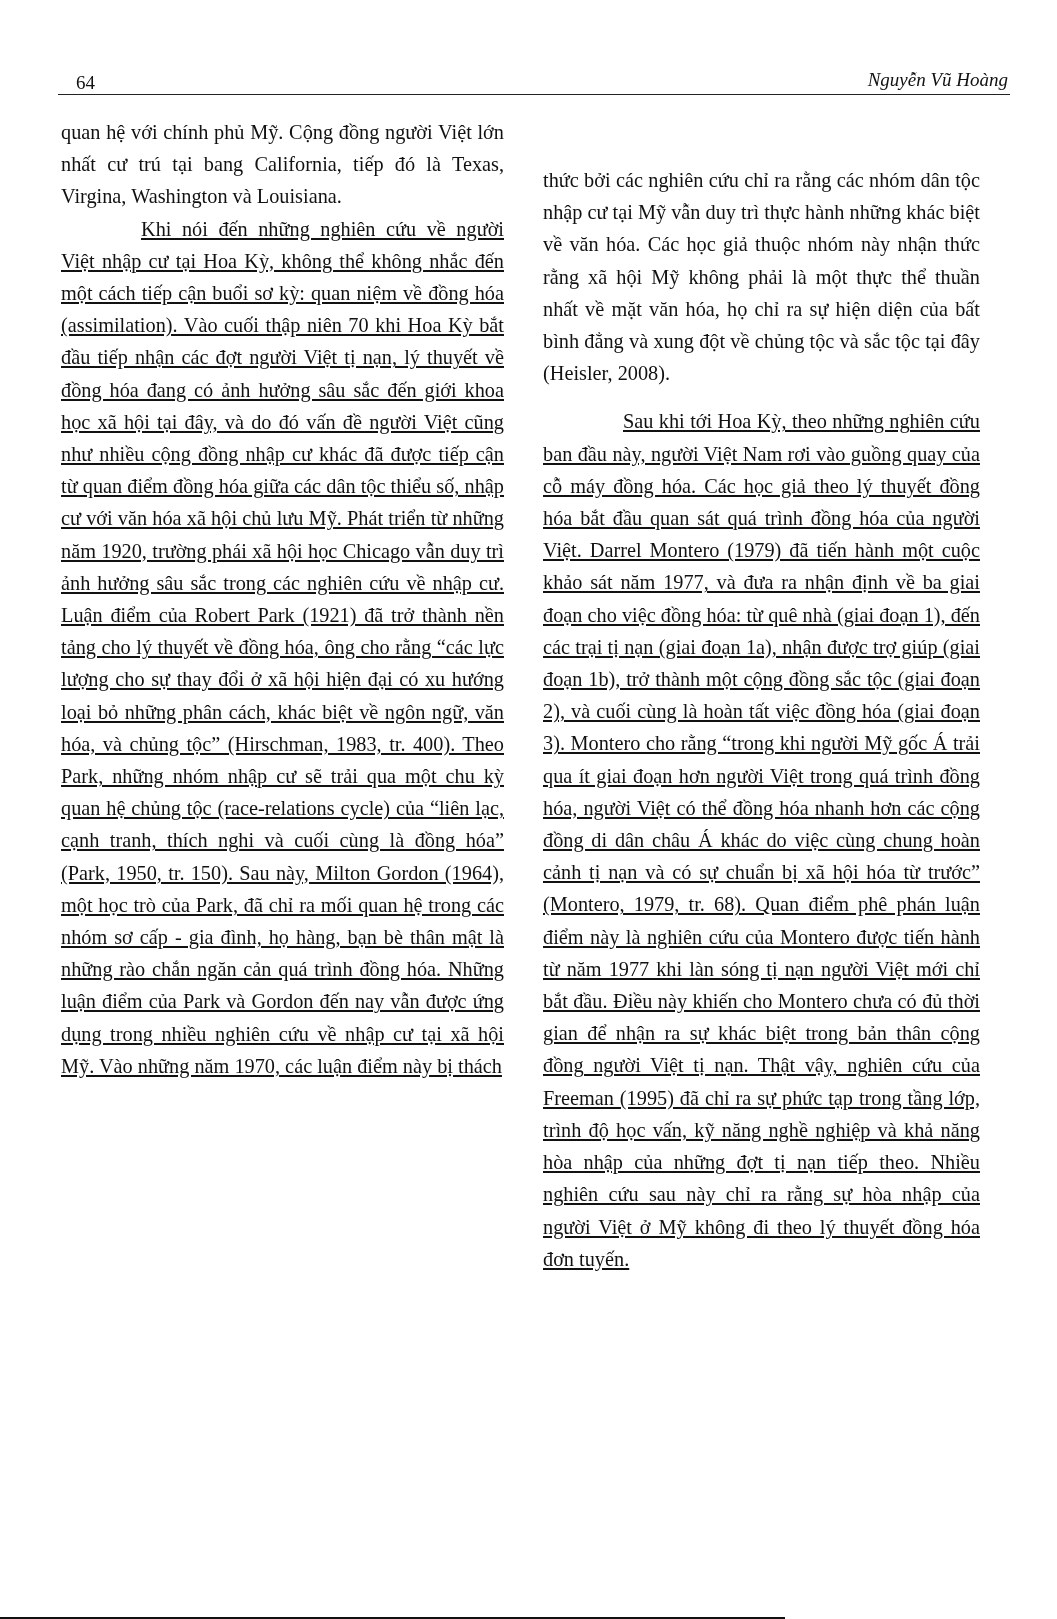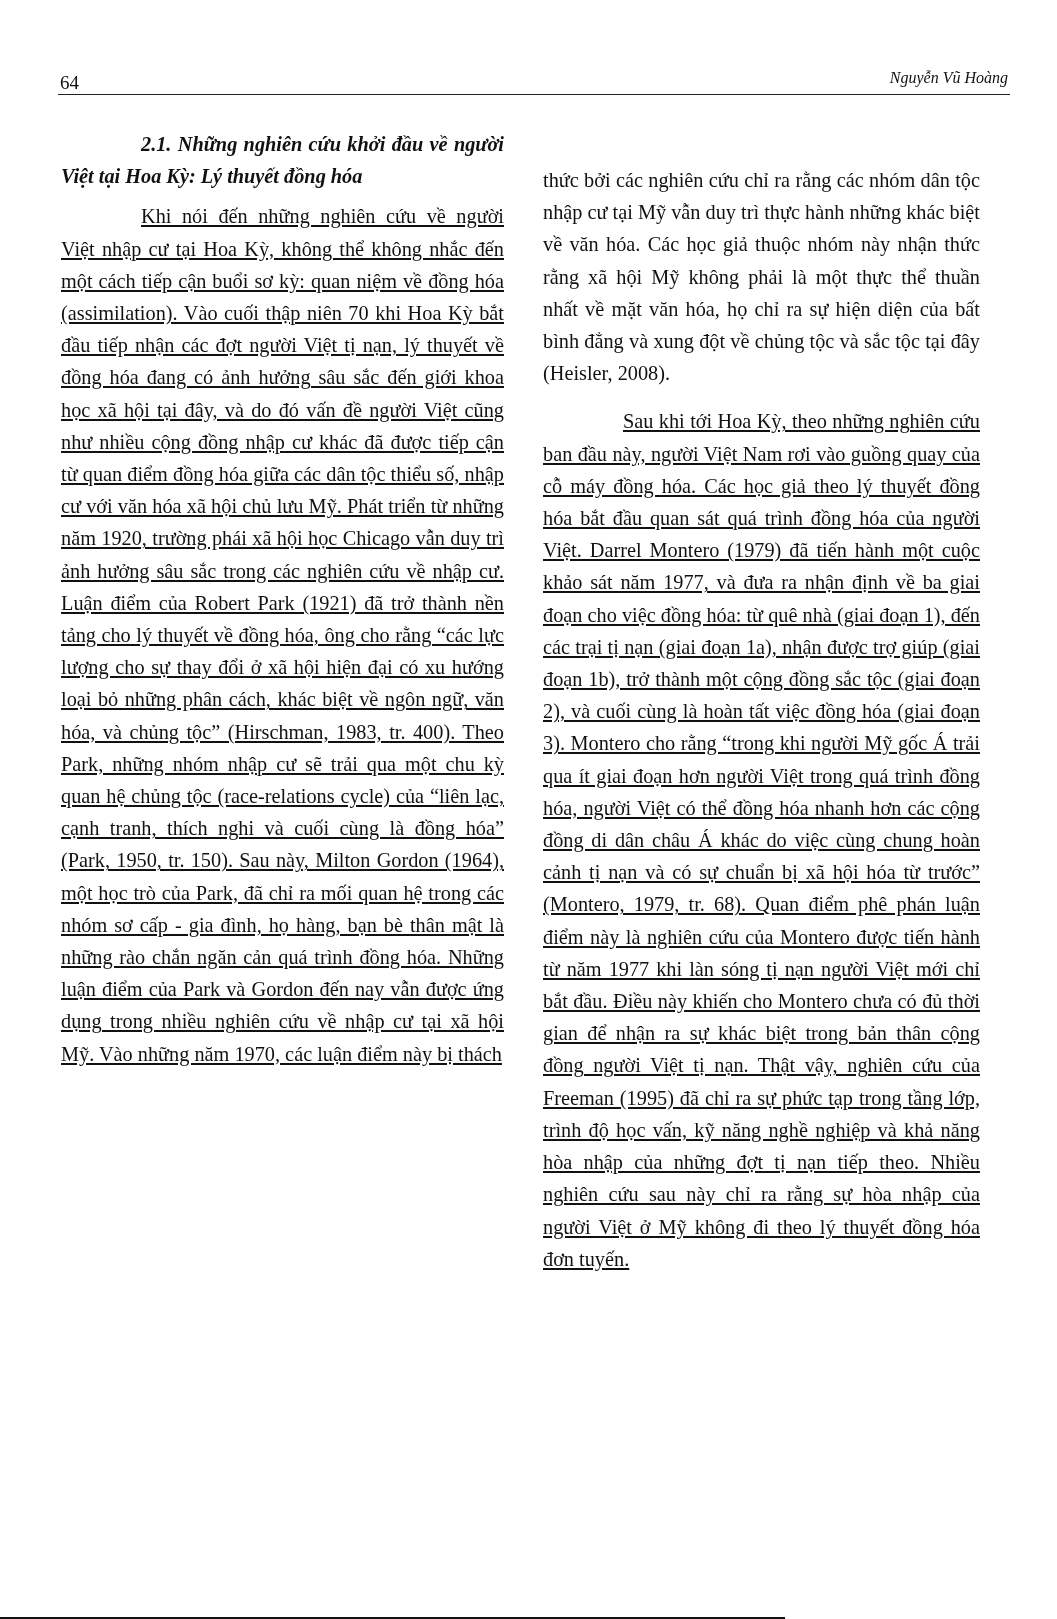--- a/index.html
+++ b/index.html
@@ -18,29 +18,29 @@
   .page-header {
     position: absolute;
     left: 58px;
     top: 60px;
     width: 952px;
     height: 34px;
     border-bottom: 1.5px solid #222;
   }
   .page-number {
     position: absolute;
-    left: 2px;
+    left: 18px;
     top: 12px;
     font-size: 19px;
   }
   .running-head {
     position: absolute;
     right: 2px;
     top: 9px;
-    font-size: 16px;
+    font-size: 19px;
     font-style: italic;
   }
   .column {
     position: absolute;
     top: 116px;
     font-size: 20.3px;
     line-height: 32.2px;
     text-align: justify;
   }
   .col-left {
@@ -80,21 +80,21 @@
 </style>
 </head>
 <body>
 
 <div class="page-header">
   <span class="page-number">64</span>
   <span class="running-head">Nguyễn Vũ Hoàng</span>
 </div>
 
 <div class="column col-left">
-  <p class="section-heading">2.1. Những nghiên cứu khởi đầu về người Việt tại Hoa Kỳ: Lý thuyết đồng hóa</p>
+  <p class="para">quan hệ với chính phủ Mỹ. Cộng đồng người Việt lớn nhất cư trú tại bang California, tiếp đó là Texas, Virgina, Washington và Louisiana.</p>
   <p class="para indent">Khi nói đến những nghiên cứu về người Việt nhập cư tại Hoa Kỳ, không thể không nhắc đến một cách tiếp cận buổi sơ kỳ: quan niệm về đồng hóa (assimilation). Vào cuối thập niên 70 khi Hoa Kỳ bắt đầu tiếp nhận các đợt người Việt tị nạn, lý thuyết về đồng hóa đang có ảnh hưởng sâu sắc đến giới khoa học xã hội tại đây, và do đó vấn đề người Việt cũng như nhiều cộng đồng nhập cư khác đã được tiếp cận từ quan điểm đồng hóa giữa các dân tộc thiểu số, nhập cư với văn hóa xã hội chủ lưu Mỹ. Phát triển từ những năm 1920, trường phái xã hội học Chicago vẫn duy trì ảnh hưởng sâu sắc trong các nghiên cứu về nhập cư. Luận điểm của Robert Park (1921) đã trở thành nền tảng cho lý thuyết về đồng hóa, ông cho rằng “các lực lượng cho sự thay đổi ở xã hội hiện đại có xu hướng loại bỏ những phân cách, khác biệt về ngôn ngữ, văn hóa, và chủng tộc” (Hirschman, 1983, tr. 400). Theo Park, những nhóm nhập cư sẽ trải qua một chu kỳ quan hệ chủng tộc (race-relations cycle) của “liên lạc, cạnh tranh, thích nghi và cuối cùng là đồng hóa” (Park, 1950, tr. 150). Sau này, Milton Gordon (1964), một học trò của Park, đã chỉ ra mối quan hệ trong các nhóm sơ cấp - gia đình, họ hàng, bạn bè thân mật là những rào chắn ngăn cản quá trình đồng hóa. Những luận điểm của Park và Gordon đến nay vẫn được ứng dụng trong nhiều nghiên cứu về nhập cư tại xã hội Mỹ. Vào những năm 1970, các luận điểm này bị thách</p>
 </div>
 
 <div class="column col-right">
   <p class="para">thức bởi các nghiên cứu chỉ ra rằng các nhóm dân tộc nhập cư tại Mỹ vẫn duy trì thực hành những khác biệt về văn hóa. Các học giả thuộc nhóm này nhận thức rằng xã hội Mỹ không phải là một thực thể thuần nhất về mặt văn hóa, họ chỉ ra sự hiện diện của bất bình đẳng và xung đột về chủng tộc và sắc tộc tại đây (Heisler, 2008).</p>
   <div class="gap"></div>
   <p class="para indent">Sau khi tới Hoa Kỳ, theo những nghiên cứu ban đầu này, người Việt Nam rơi vào guồng quay của cỗ máy đồng hóa. Các học giả theo lý thuyết đồng hóa bắt đầu quan sát quá trình đồng hóa của người Việt. Darrel Montero (1979) đã tiến hành một cuộc khảo sát năm 1977, và đưa ra nhận định về ba giai đoạn cho việc đồng hóa: từ quê nhà (giai đoạn 1), đến các trại tị nạn (giai đoạn 1a), nhận được trợ giúp (giai đoạn 1b), trở thành một cộng đồng sắc tộc (giai đoạn 2), và cuối cùng là hoàn tất việc đồng hóa (giai đoạn 3). Montero cho rằng “trong khi người Mỹ gốc Á trải qua ít giai đoạn hơn người Việt trong quá trình đồng hóa, người Việt có thể đồng hóa nhanh hơn các cộng đồng di dân châu Á khác do việc cùng chung hoàn cảnh tị nạn và có sự chuẩn bị xã hội hóa từ trước” (Montero, 1979, tr. 68). Quan điểm phê phán luận điểm này là nghiên cứu của Montero được tiến hành từ năm 1977 khi làn sóng tị nạn người Việt mới chỉ bắt đầu. Điều này khiến cho Montero chưa có đủ thời gian để nhận ra sự khác biệt trong bản thân cộng đồng người Việt tị nạn. Thật vậy, nghiên cứu của Freeman (1995) đã chỉ ra sự phức tạp trong tầng lớp, trình độ học vấn, kỹ năng nghề nghiệp và khả năng hòa nhập của những đợt tị nạn tiếp theo. Nhiều nghiên cứu sau này chỉ ra rằng sự hòa nhập của người Việt ở Mỹ không đi theo lý thuyết đồng hóa đơn tuyến.</p>
 </div>
 
 <div class="footer-rule"></div>

